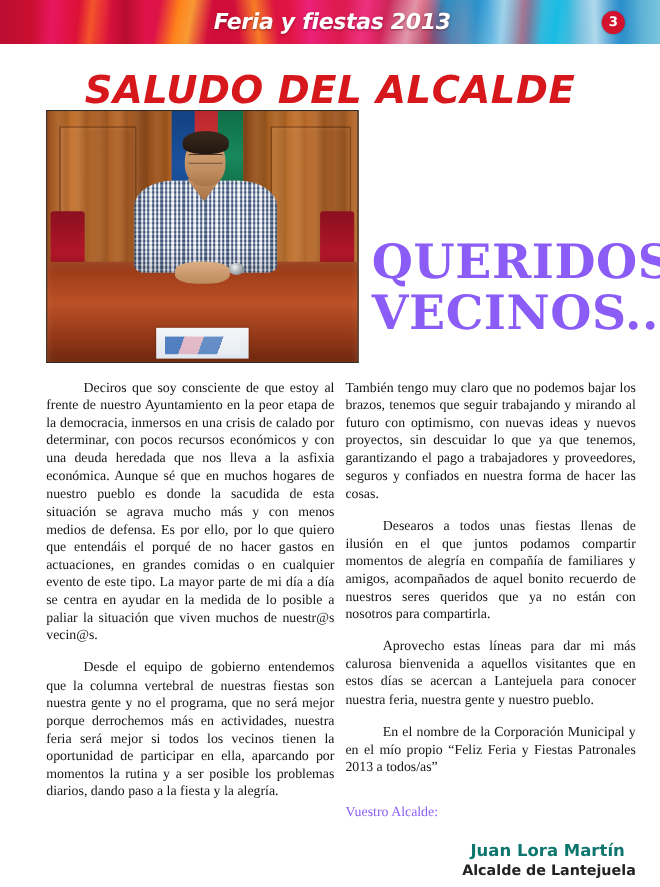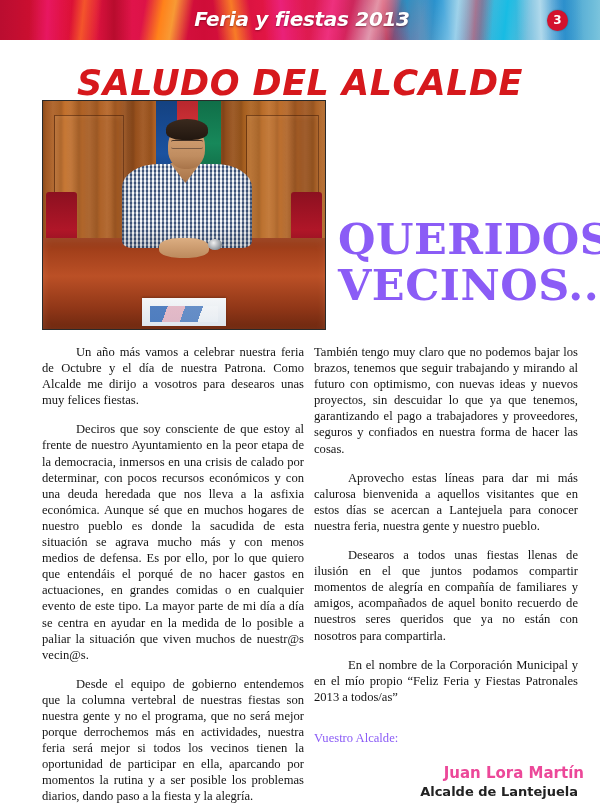--- a/index.html
+++ b/index.html
@@ -271,29 +271,29 @@
     left: 314px;
     top: 730px;
     width: 264px;
     text-align: left;
     font-size: 12.6px;
     line-height: 16px;
     color: #8b5cf6;
   }
   .sig-name {
     position: absolute;
-    left: 320px;
+    left: 304px;
     top: 764px;
     width: 264px;
     text-align: right;
     font-family: "DejaVu Sans", "Liberation Sans", sans-serif;
     font-weight: bold;
     font-size: 15px;
     line-height: 19px;
-    color: #ec4899;
+    color: #0f766e;
   }
   .sig-role {
     position: absolute;
     left: 314px;
     top: 783px;
     width: 264px;
     text-align: right;
     font-family: "DejaVu Sans", "Liberation Sans", sans-serif;
     font-weight: bold;
     font-size: 13px;
@@ -334,27 +334,26 @@
     <div class="paper-ink"></div>
   </div>
 </div>
 
 <div class="display-heading">
   <span class="l1">QUERIDOS</span>
   <span class="l2">VECINOS...</span>
 </div>
 
 <div class="col col-left">
-  <p>Un año más vamos a celebrar nuestra feria de Octubre y el día de nuestra Patrona. Como Alcalde me dirijo a vosotros para desearos unas muy felices fiestas.</p>
   <p>Deciros que soy consciente de que estoy al frente de nuestro Ayuntamiento en la peor etapa de la democracia, inmersos en una crisis de calado por determinar, con pocos recursos económicos y con una deuda heredada que nos lleva a la asfixia económica. Aunque sé que en muchos hogares de nuestro pueblo es donde la sacudida de esta situación se agrava mucho más y con menos medios de defensa. Es por ello, por lo que quiero que entendáis el porqué de no hacer gastos en actuaciones, en grandes comidas o en cualquier evento de este tipo. La mayor parte de mi día a día se centra en ayudar en la medida de lo posible a paliar la situación que viven  muchos de nuestr@s vecin@s.</p>
   <p>Desde el equipo de gobierno entendemos que la columna vertebral de nuestras fiestas son nuestra gente y no el programa, que no será mejor porque derrochemos más en actividades, nuestra feria será mejor si todos los vecinos tienen la oportunidad de participar en ella, aparcando por momentos la rutina y a ser posible los problemas diarios, dando paso a la fiesta y la alegría.</p>
 </div>
 
 <div class="col col-right">
   <p class="noindent">También tengo muy claro que no podemos bajar los brazos, tenemos que seguir trabajando y mirando al futuro con optimismo, con nuevas ideas y nuevos proyectos, sin descuidar lo que ya que tenemos, garantizando el pago a trabajadores y proveedores, seguros y confiados en nuestra forma de hacer las cosas.</p>
+  <p>Desearos a todos unas fiestas llenas de ilusión en el  que juntos podamos compartir momentos de alegría en compañía de familiares y amigos,  acompañados de aquel bonito recuerdo de nuestros seres queridos que ya no están con nosotros para compartirla.</p>
   <p>Aprovecho estas líneas para dar mi más calurosa bienvenida a aquellos visitantes que en estos días se acercan a Lantejuela para conocer nuestra feria, nuestra gente y nuestro pueblo.</p>
-  <p>Desearos a todos unas fiestas llenas de ilusión en el  que juntos podamos compartir momentos de alegría en compañía de familiares y amigos,  acompañados de aquel bonito recuerdo de nuestros seres queridos que ya no están con nosotros para compartirla.</p>
   <p>En el nombre de la Corporación Municipal y en el mío propio “Feliz Feria y Fiestas Patronales 2013  a todos/as”</p>
 </div>
 
 <div class="sig-lead">Vuestro Alcalde:</div>
 <div class="sig-name">Juan Lora Martín</div>
 <div class="sig-role">Alcalde de Lantejuela</div>
 
 </body></html>

